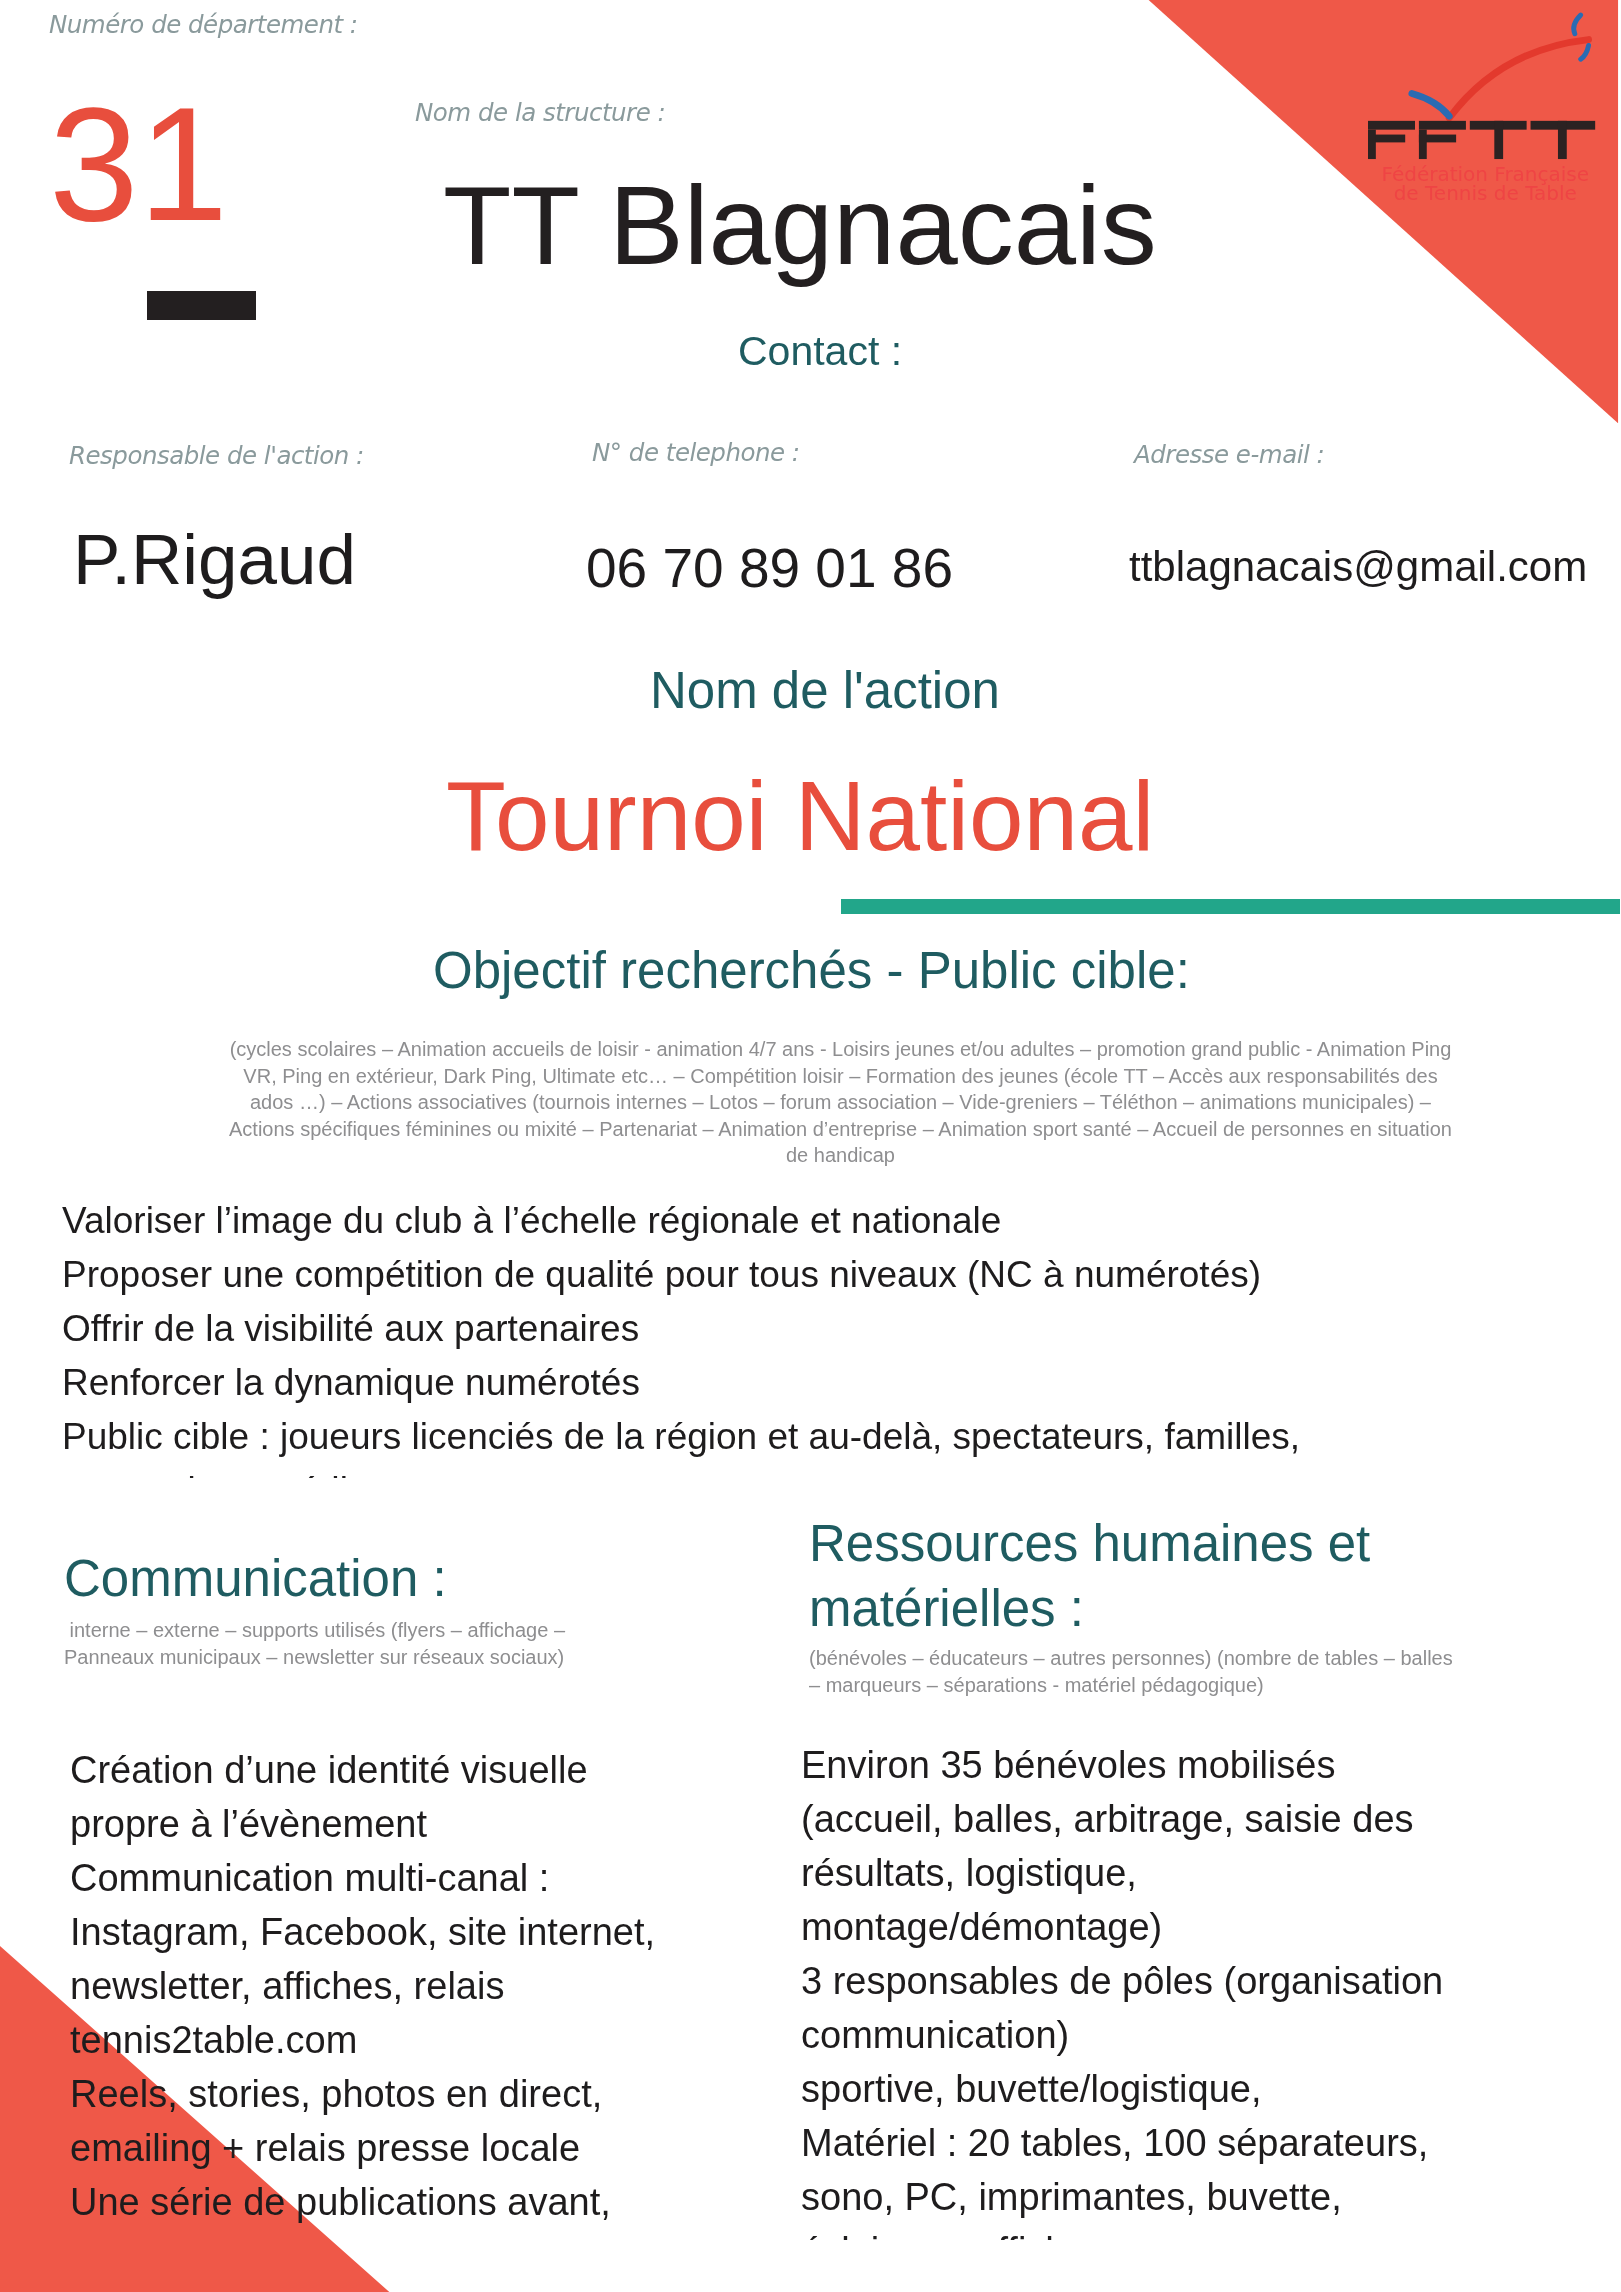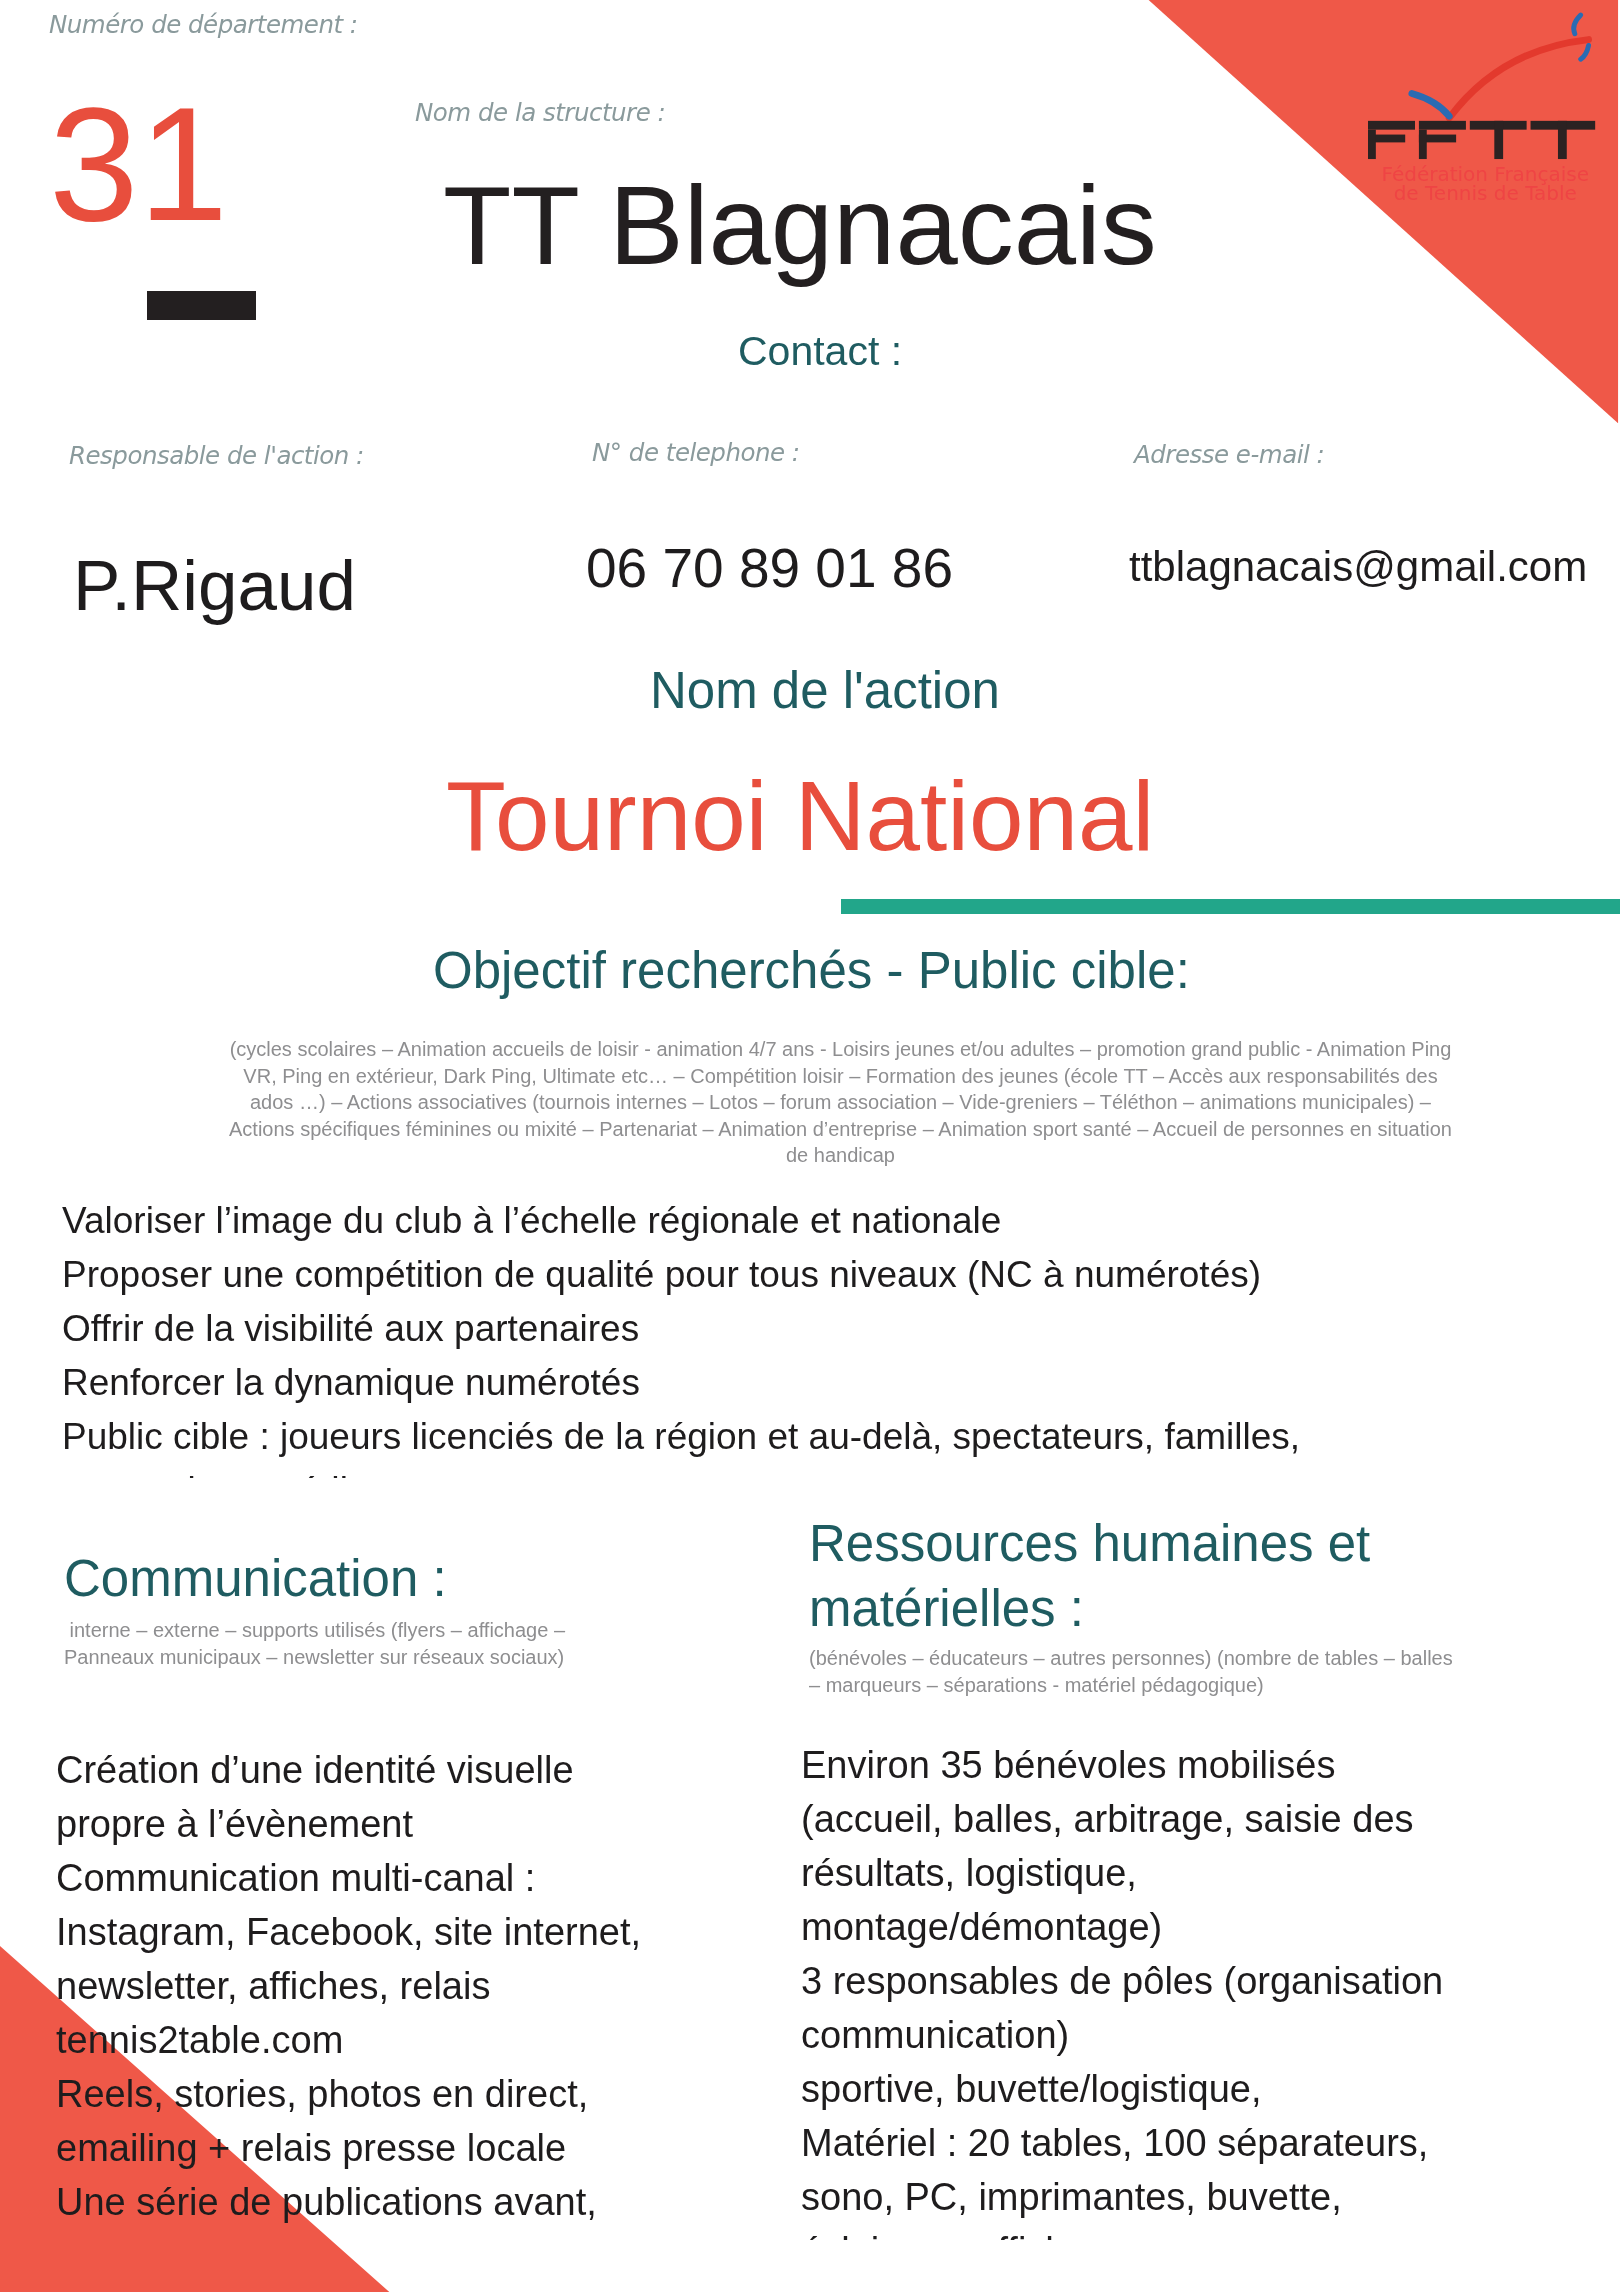--- a/index.html
+++ b/index.html
@@ -57,21 +57,21 @@
 <div class="abs red" style="left:49px; top:76px; font-size:161px; line-height:176px; color:#e84e3d;">31</div>
 <div class="abs" style="left:147px; top:291px; width:109px; height:29px; background:#231f20;"></div>
 
 <div class="abs label" style="left:415px; top:98px;">Nom de la structure :</div>
 <div class="abs" style="left:443px; top:162px; font-size:112px; line-height:127px; color:#231f20;">TT Blagnacais</div>
 
 <div class="abs teal" style="left:738px; top:327px; font-size:41px; line-height:49px;">Contact :</div>
 <div class="abs label" style="left:69px; top:441px;">Responsable de l'action :</div>
 <div class="abs label" style="left:592px; top:438px;">N° de telephone :</div>
 <div class="abs label" style="left:1134px; top:440px;">Adresse e-mail :</div>
-<div class="abs" style="left:73px; top:519px; font-size:71px; line-height:82px;margin-top:26px;">P.Rigaud</div>
+<div class="abs" style="left:73px; top:519px; font-size:71px; line-height:82px;">P.Rigaud</div>
 <div class="abs" style="left:586px; top:535px; font-size:55px; line-height:67px;">06 70 89 01 86</div>
 <div class="abs" style="left:1129px; top:541px; font-size:42px; line-height:51px;">ttblagnacais@gmail.com</div>
 
 <div class="abs teal" style="left:650px; top:661px; font-size:51px; line-height:59px;">Nom de l'action</div>
 <div class="abs red" style="left:446px; top:760px; font-size:98px; line-height:113px;">Tournoi National</div>
 <div class="abs" style="left:841px; top:899px; width:779px; height:14.7px; background:#22a68a;"></div>
 
 <div class="abs teal" style="left:433px; top:941px; font-size:51px; line-height:59px;">Objectif recherchés - Public cible:</div>
 <div class="abs sub" style="left:157px; top:1036px; width:1367px; text-align:center;">
   <div>(cycles scolaires – Animation accueils de loisir - animation 4/7 ans - Loisirs jeunes et/ou adultes – promotion grand public - Animation  Ping</div>
@@ -87,21 +87,21 @@
   <div>Renforcer la dynamique numérotés</div>
   <div>Public cible : joueurs licenciés de la région et au-delà, spectateurs, familles,</div>
   <div>partenaires, médias</div>
 </div>
 
 <div class="abs teal" style="left:64px; top:1549px; font-size:51px; line-height:59px;">Communication :</div>
 <div class="abs sub" style="left:64px; top:1617px;">
   <div style="white-space:pre;"> interne – externe – supports utilisés (flyers – affichage –</div>
   <div>Panneaux municipaux – newsletter sur réseaux sociaux)</div>
 </div>
-<div class="abs body-list" style="left:56px; top:1743px;">
+<div class="abs body-list" style="left:70px; top:1743px;">
   <div>Création d’une identité visuelle</div>
   <div>propre à l’évènement</div>
   <div>Communication multi-canal :</div>
   <div>Instagram, Facebook, site internet,</div>
   <div>newsletter, affiches, relais</div>
   <div>tennis2table.com</div>
   <div>Reels, stories, photos en direct,</div>
   <div>emailing + relais presse locale</div>
   <div>Une série de publications avant,</div>
 </div>

